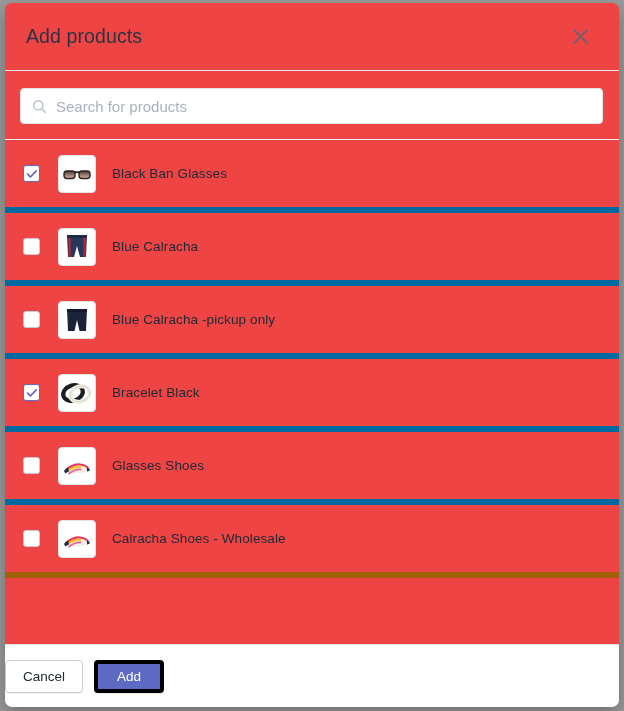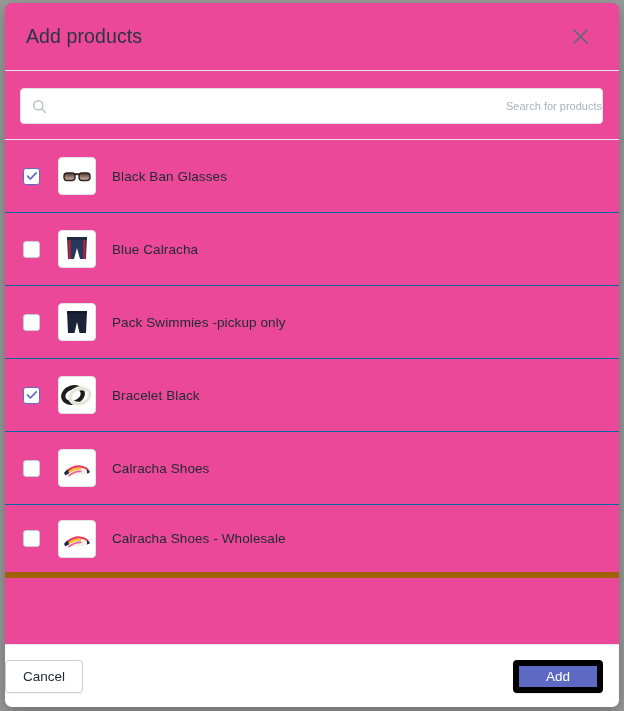--- a/index.html
+++ b/index.html
@@ -14,21 +14,21 @@
     overflow: hidden;
   }
 
   
   .modal {
     position: absolute;
     left: 5px;
     top: 3px;
     width: 614px;
     height: 704px;
-    background: #ec4899;
+    background: #ef4444;
     border-radius: 7px;
     box-shadow: 0 6px 18px rgba(0,0,0,0.30);
     display: flex;
     flex-direction: column;
     overflow: hidden;
   }
 
   
   .modal-header {
     height: 68px;
@@ -77,26 +77,25 @@
     margin-left: 11px;
     margin-right: 9px;
     display: flex;
     align-items: center;
   }
   .search-input {
     border: none;
     outline: none;
     flex: 1;
     font-family: "Liberation Sans", sans-serif;
-    font-size: 11px;
+    font-size: 15px;
     color: #36404d;
     background: transparent;
     padding: 0;
     height: 100%;
-    text-align: right;
   }
   .search-input::placeholder {
     color: #aab2bd;
     opacity: 1;
   }
 
   
   .list-wrap {
     flex: 1;
     position: relative;
@@ -113,21 +112,21 @@
   .list::-webkit-scrollbar-thumb {
     background: #c4c7cb;
     border-radius: 6px;
     border: 2px solid #fafafa;
   }
   .list::-webkit-scrollbar-track { background: #fbfbfb; }
 
   .row {
     height: 73px;
     box-sizing: border-box;
-    border-bottom: 1px solid #0369a1;
+    border-bottom: 6px solid #0369a1;
     display: flex;
     align-items: center;
     padding-left: 18px;
     cursor: pointer;
   }
   .row:last-child { border-bottom: 6px solid #a16207; }
 
   
   .cbox {
     width: 17px;
@@ -173,21 +172,21 @@
   }
 
   
   .modal-footer {
     height: 63px;
     min-height: 63px;
     border-top: 1px solid #e3e6ea;
     background: #ffffff;
     display: flex;
     align-items: center;
-    justify-content: space-between;
+    justify-content: flex-start;
     padding-right: 16px;
     box-sizing: border-box;
     gap: 11px;
   }
   .btn {
     font-family: "Liberation Sans", sans-serif;
     font-size: 13.5px;
     border-radius: 4px;
     cursor: pointer;
     height: 33px;
@@ -195,24 +194,24 @@
     padding: 0 17px;
   }
   .btn-cancel {
     background: #ffffff;
     border: 1px solid #c9cdd3;
     color: #212b36;
     box-shadow: 0 1px 0 rgba(22,29,37,0.05);
   }
   .btn-add {
     background: #5c6ac4;
-    border: 6px solid #000000;
+    border: 4px solid #000000;
     color: #ffffff;
     box-shadow: 0 1px 0 rgba(22,29,37,0.08);
-    padding: 0 27px;
+    padding: 0 19px;
   }
 </style>
 </head>
 <body>
 
 <div class="modal">
 
   <div class="modal-header">
     <div class="modal-title">Add products</div>
     <button class="close-btn">
@@ -273,21 +272,21 @@
           <div class="row-label">Blue Calracha</div>
         </div>
         <div class="row">
           <div class="cbox"></div>
           <div class="thumb">
             <svg width="36" height="36" viewBox="0 0 36 36">
               <path d="M8 7 H28 L27 29 H20.5 L18 18 L15.5 29 H9 Z" fill="#1b2338"></path>
               <path d="M8 7 H28 L27.85 10 H8.15 Z" fill="#141a2b"></path>
             </svg>
           </div>
-          <div class="row-label">Pack Swimmies -pickup only</div>
+          <div class="row-label">Blue Calracha -pickup only</div>
         </div>
         <div class="row">
           <div class="cbox checked">
             <svg width="12" height="12" viewBox="0 0 12 12">
               <path d="M1.6 6.2 L4.4 9 L10.2 2.8" stroke="#5c6ac4" stroke-width="1.7" fill="none" stroke-linecap="round" stroke-linejoin="round"></path>
             </svg>
           </div>
           <div class="thumb">
             <svg width="36" height="36" viewBox="0 0 36 36">
               <ellipse cx="14" cy="18" rx="10" ry="7.5" fill="none" stroke="#1d1d1d" stroke-width="4.2" transform="rotate(-18 14 18)"></ellipse>
@@ -302,21 +301,21 @@
           <div class="thumb">
             <svg width="36" height="36" viewBox="0 0 36 36">
               <path d="M5 23 q8 -8 16 -7 q8 1 10 6 q-2 3 -9 3 q-11 1 -17 -2 z" fill="#f4f0e4"></path>
               <path d="M7 22 q7 -6 14 -5.5 q6 0.5 8 4" stroke="#e8365d" stroke-width="2.2" fill="none"></path>
               <path d="M8 24 q7 -6 14 -5" stroke="#f5c21b" stroke-width="2" fill="none"></path>
               <path d="M9.5 26 q7 -5.5 13 -4.5" stroke="#ef5aa0" stroke-width="1.6" fill="none"></path>
               <path d="M5 23 q1.5 -2 4 -3.4 l1 3.6 q-2.5 1.4 -3.6 2.4 z" fill="#1b2b52"></path>
               <path d="M28 19.5 q3 1.2 3 2.5 q-1 1.2 -3 1.4 z" fill="#1b2b52"></path>
             </svg>
           </div>
-          <div class="row-label">Calracha Shoes</div>
+          <div class="row-label">Glasses Shoes</div>
         </div>
         <div class="row">
           <div class="cbox"></div>
           <div class="thumb">
             <svg width="36" height="36" viewBox="0 0 36 36">
               <path d="M5 23 q8 -8 16 -7 q8 1 10 6 q-2 3 -9 3 q-11 1 -17 -2 z" fill="#f4f0e4"></path>
               <path d="M7 22 q7 -6 14 -5.5 q6 0.5 8 4" stroke="#e8365d" stroke-width="2.2" fill="none"></path>
               <path d="M8 24 q7 -6 14 -5" stroke="#f5c21b" stroke-width="2" fill="none"></path>
               <path d="M9.5 26 q7 -5.5 13 -4.5" stroke="#ef5aa0" stroke-width="1.6" fill="none"></path>
               <path d="M5 23 q1.5 -2 4 -3.4 l1 3.6 q-2.5 1.4 -3.6 2.4 z" fill="#1b2b52"></path>

